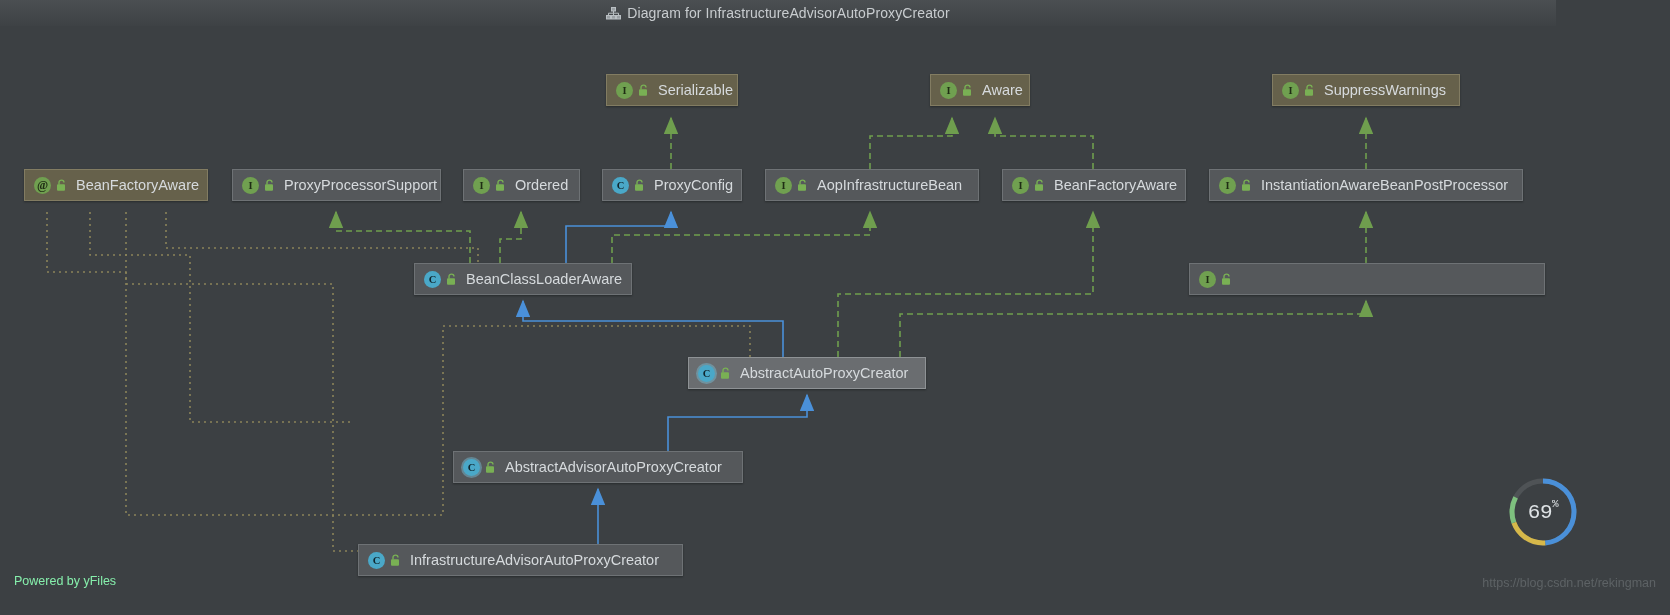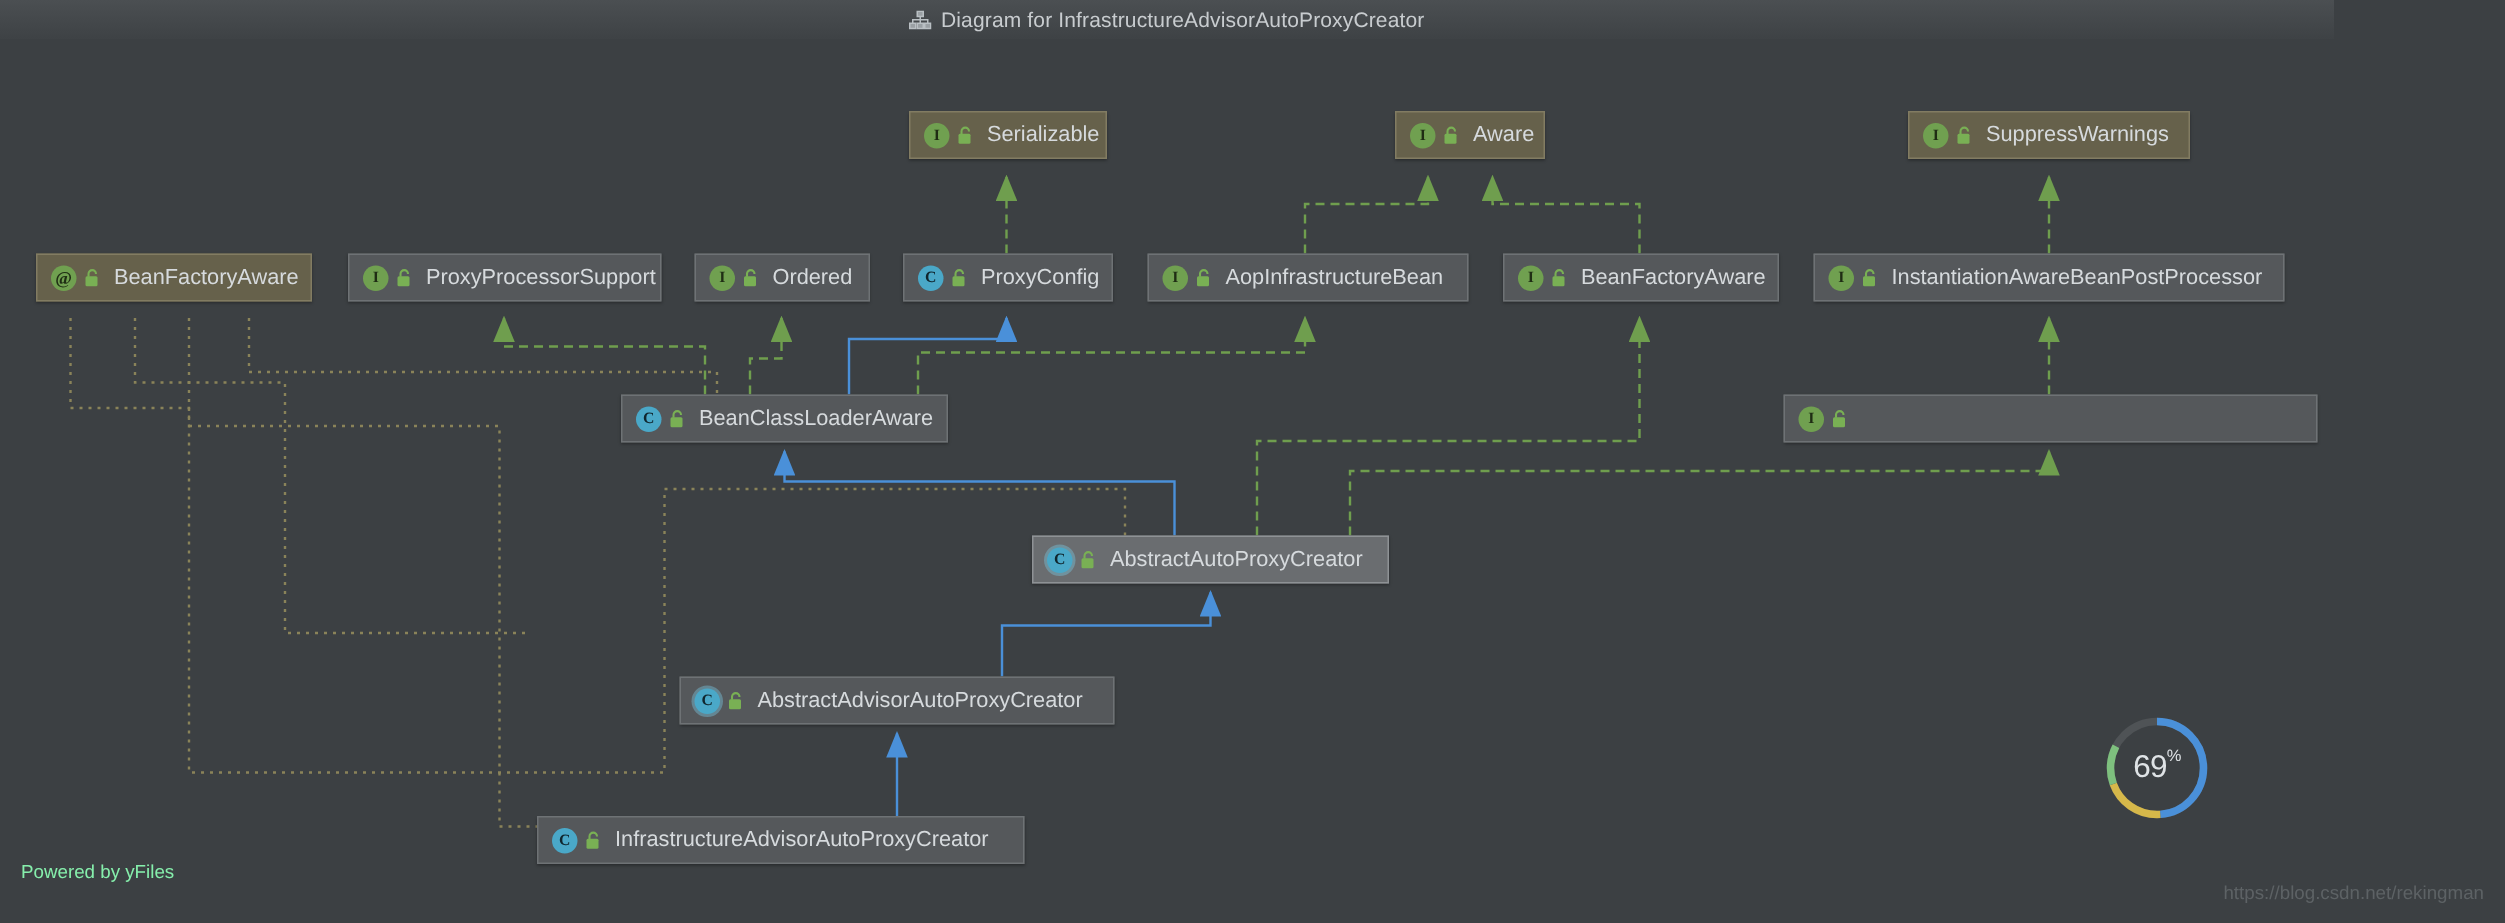--- a/index.html
+++ b/index.html
@@ -51,25 +51,25 @@
   .ico.cls{background:#4aa8c8;color:#10262e;}
   .ico.abscls{background:#4aa8c8;color:#10262e;
               box-shadow:0 0 0 2px rgba(120,190,215,.45);}
   .lock{width:11px;height:13px;margin-right:7px;flex:0 0 auto;}
 
   
   #yfiles{
     position:absolute;left:14px;top:548px;font-size:12.5px;color:#86efac;
   }
   #watermark{
-    position:absolute;right:14px;top:562px;font-size:12.5px;color:#5d6265;
+    position:absolute;right:14px;top:550px;font-size:12.5px;color:#5d6265;
   }
   
   #progress{
-    position:absolute;left:1402px;top:450px;width:72px;height:72px;
+    position:absolute;left:1507px;top:450px;width:72px;height:72px;font-family:Liberation Mono, monospace;
   }
   #progress .pct{
     position:absolute;left:0;top:0;width:72px;height:72px;
     display:flex;align-items:center;justify-content:center;
     font-size:21px;color:#dfe3e6;letter-spacing:-.5px;
   }
   #progress .pct small{font-size:11px;align-self:flex-start;margin-top:22px;}
 </style>
 </head>
 <body>

